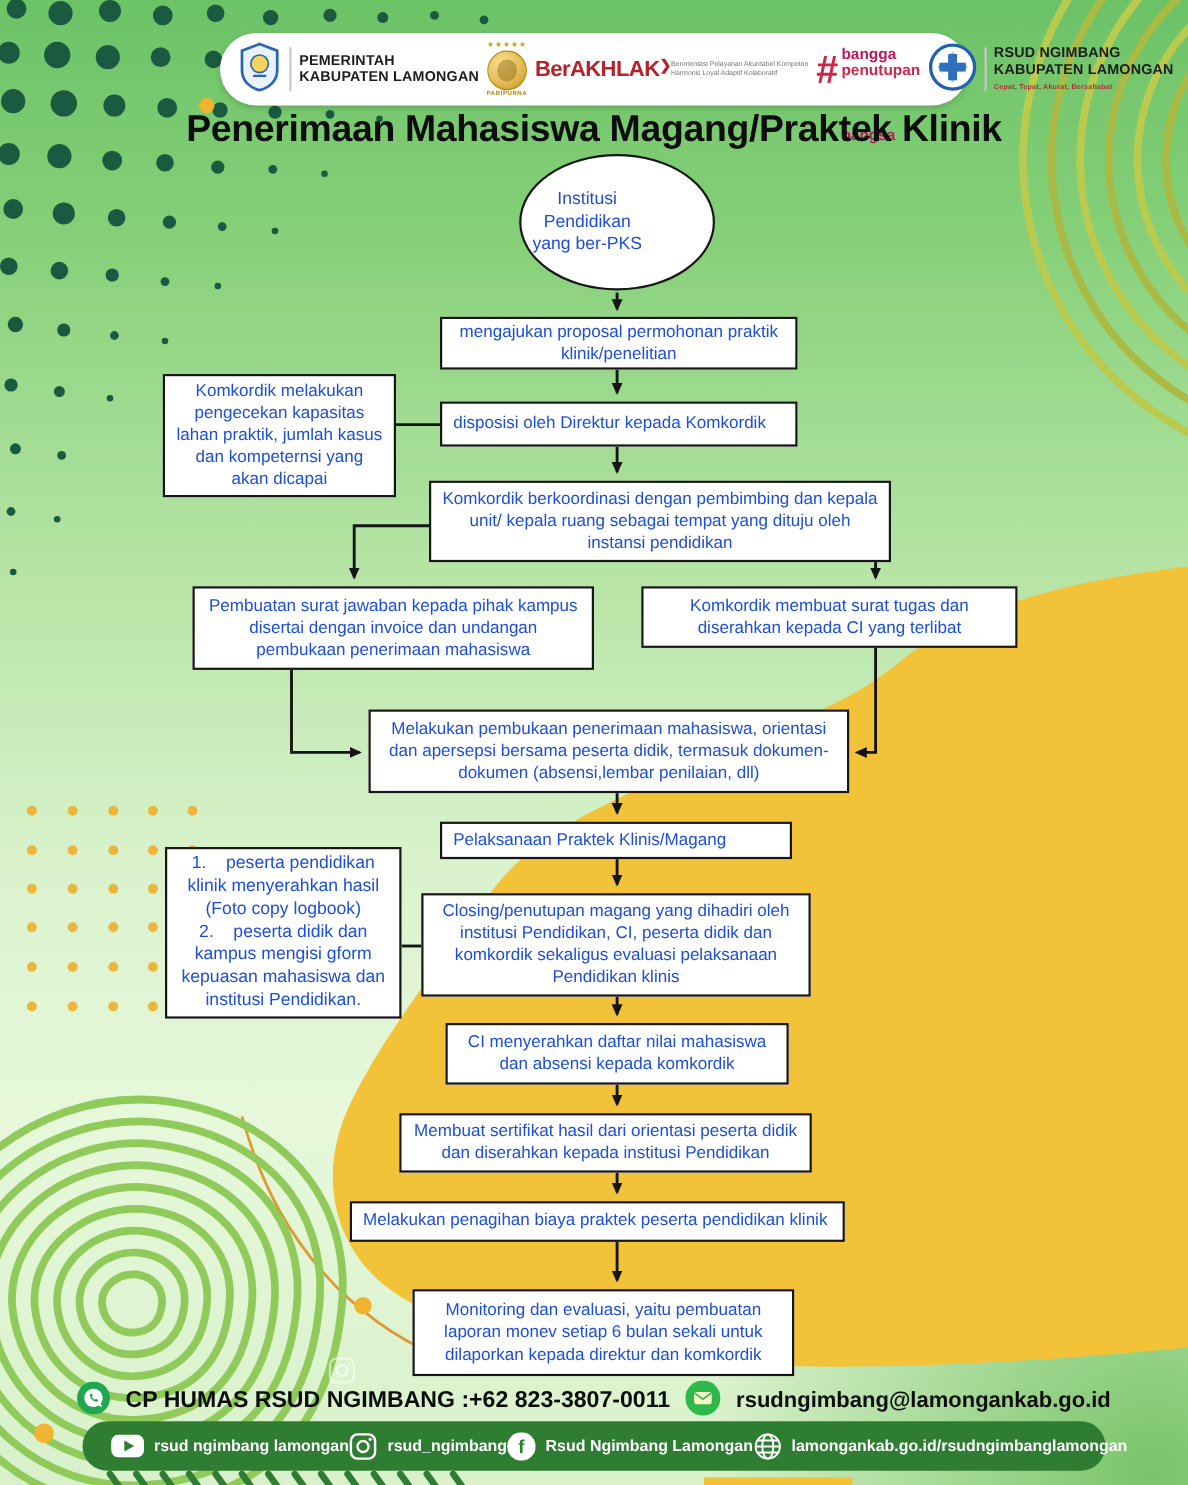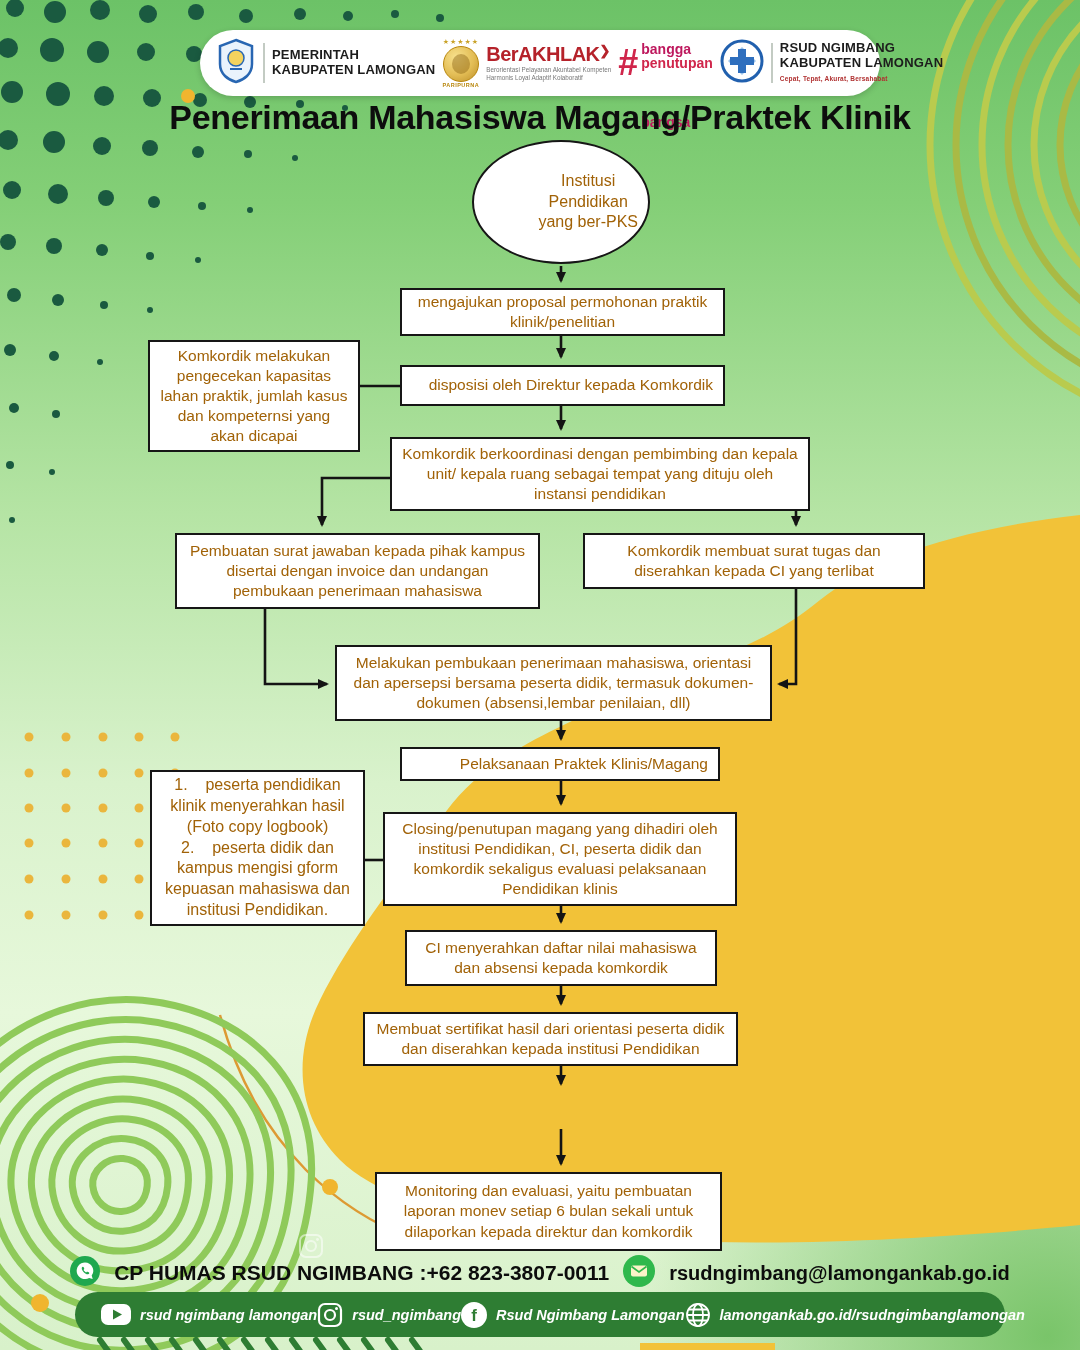--- a/index.html
+++ b/index.html
@@ -23,42 +23,42 @@
   .vdiv{width:2px;height:40px;background:#c3cbc3;flex:0 0 auto;}
   .org-text{font-size:13px;font-weight:800;color:#1c1c1c;line-height:1.15;letter-spacing:.2px;white-space:nowrap;}
   .medallion{display:flex;flex-direction:column;align-items:center;line-height:1;flex:0 0 auto;}
   .medallion .stars{font-size:7px;color:#c9a227;letter-spacing:1px;}
   .medallion .coin{width:34px;height:34px;border-radius:50%;
     background:radial-gradient(circle at 35% 30%, #f7e08c 0%, #e3bd55 55%, #bd8f28 100%);
     border:1px solid #b8860b;margin:1px 0;position:relative;}
   .medallion .coin::after{content:"";position:absolute;left:8px;top:7px;width:18px;height:20px;border-radius:50%;
     background:rgba(140,100,20,.45);}
   .medallion .cap{font-size:5.5px;font-weight:700;color:#b8860b;letter-spacing:.5px;}
-  .berakhlak{display:flex;flex-direction:column;line-height:1;flex:0 0 auto;}
+  .berakhlak{display:flex;flex-direction:row;line-height:1;flex:0 0 auto;}
   .berakhlak .t{font-size:20px;font-weight:800;color:#b5222a;letter-spacing:-.5px;}
   .berakhlak .t .arrow{font-size:13px;vertical-align:top;}
   .berakhlak .s{font-size:6.3px;color:#777;margin-top:2px;white-space:pre-line;line-height:1.25;}
   .bangga{display:flex;align-items:center;gap:3px;flex:0 0 auto;}
   .bangga .hash{font-size:36px;font-weight:900;color:#d0264b;line-height:.9;}
   .bangga .words{display:flex;flex-direction:column;line-height:1.02;font-size:14px;font-weight:800;}
   .bangga .w1,.bangga .w3{color:#be185d;margin-top:45px;}
   .bangga .w2{color:#d0264b;}
   .rsud-tag{font-size:6.5px;font-weight:700;color:#b03030;margin-top:2px;letter-spacing:.2px;}
 
   
   .page-title{
     position:absolute;left:0;top:98px;width:100%;z-index:4;margin:0;
     text-align:center;font-size:34px;font-weight:800;color:#0d0d0d;letter-spacing:-.3px;
   }
 
   
   .fnode{
     position:absolute;background:#fff;border:2px solid #161616;z-index:3;
-    display:flex;align-items:center;justify-content:flex-end;text-align:center;
-    font-size:15.5px;line-height:1.3;color:#a16207;padding:4px 10px;box-sizing:border-box;
+    display:flex;align-items:center;justify-content:flex-start;text-align:center;
+    font-size:15.5px;line-height:1.3;color:#1d4ed8;padding:4px 10px;box-sizing:border-box;
   }
   .fnode span{white-space:pre-line;}
   #n0{left:472px;top:140px;width:178px;height:124px;border-radius:50%;font-size:16px;}
   #n1{left:400px;top:288px;width:325px;height:48px;}
   #n2{left:148px;top:340px;width:212px;height:112px;}
   #n3{left:400px;top:365px;width:325px;height:41px;}
   #n4{left:390px;top:437px;width:420px;height:74px;}
   #n5{left:175px;top:533px;width:365px;height:76px;}
   #n6{left:583px;top:533px;width:342px;height:56px;}
   #n7{left:335px;top:645px;width:437px;height:76px;}
@@ -77,21 +77,21 @@
   }
   .contact-row .phone{font-size:21px;font-weight:800;color:#0c0c0c;}
   .contact-row .email{font-size:20px;font-weight:800;color:#0c0c0c;}
   .ig-watermark{position:absolute;left:298px;top:1233px;z-index:4;opacity:.55;}
   .social-bar{
     position:absolute;left:75px;top:1292px;width:930px;height:45px;z-index:5;
     background:#2e7d33;border-radius:23px;display:flex;align-items:center;
     justify-content:space-between;padding:0 26px;box-sizing:border-box;
   }
   .social-item{display:flex;align-items:center;gap:9px;}
-  .social-item .lbl{color:#fff;font-size:14.5px;font-weight:700;white-space:nowrap;font-style:italic;}
+  .social-item .lbl{color:#fff;font-size:14.5px;font-weight:700;white-space:nowrap;}
 </style>
 </head>
 <body>
 
 <div class="canvas">
 
   <svg class="deco" width="1080" height="1350" viewBox="0 0 1080 1350">
 
     <path d="M1080,515 C950,530 870,560 820,600 C760,650 700,660 640,690 C540,735 480,760 440,820 C390,890 350,940 320,1000 C290,1060 300,1120 340,1160 C390,1210 520,1235 660,1240 C800,1248 980,1235 1080,1225 Z" fill="#f2c238"></path>
 
@@ -347,20 +347,23 @@
     </div>
   <div id="n10" class="fnode">
       <span>Closing/penutupan magang yang dihadiri oleh institusi Pendidikan, CI, peserta didik dan komkordik sekaligus evaluasi pelaksanaan Pendidikan klinis</span>
     </div>
   <div id="n11" class="fnode">
       <span>CI menyerahkan daftar nilai mahasiswa dan absensi kepada komkordik</span>
     </div>
   <div id="n12" class="fnode">
       <span>Membuat sertifikat hasil dari orientasi peserta didik dan diserahkan kepada institusi Pendidikan</span>
     </div>
+  <div id="n13" class="fnode">
+      <span>Melakukan penagihan biaya praktek peserta pendidikan klinik</span>
+    </div>
   <div id="n14" class="fnode">
       <span>Monitoring dan evaluasi, yaitu pembuatan laporan monev setiap 6 bulan sekali untuk dilaporkan kepada direktur dan komkordik</span>
     </div>
 
   <span class="ig-watermark">
     <svg width="26" height="26" viewBox="0 0 26 26" fill="none" stroke="#ffffff" stroke-width="2">
       <rect x="2" y="2" width="22" height="22" rx="6"></rect>
         <circle cx="13" cy="13" r="5"></circle>
         <circle cx="19.5" cy="6.5" r="1.4" fill="#fff" stroke="none"></circle>
     </svg>

